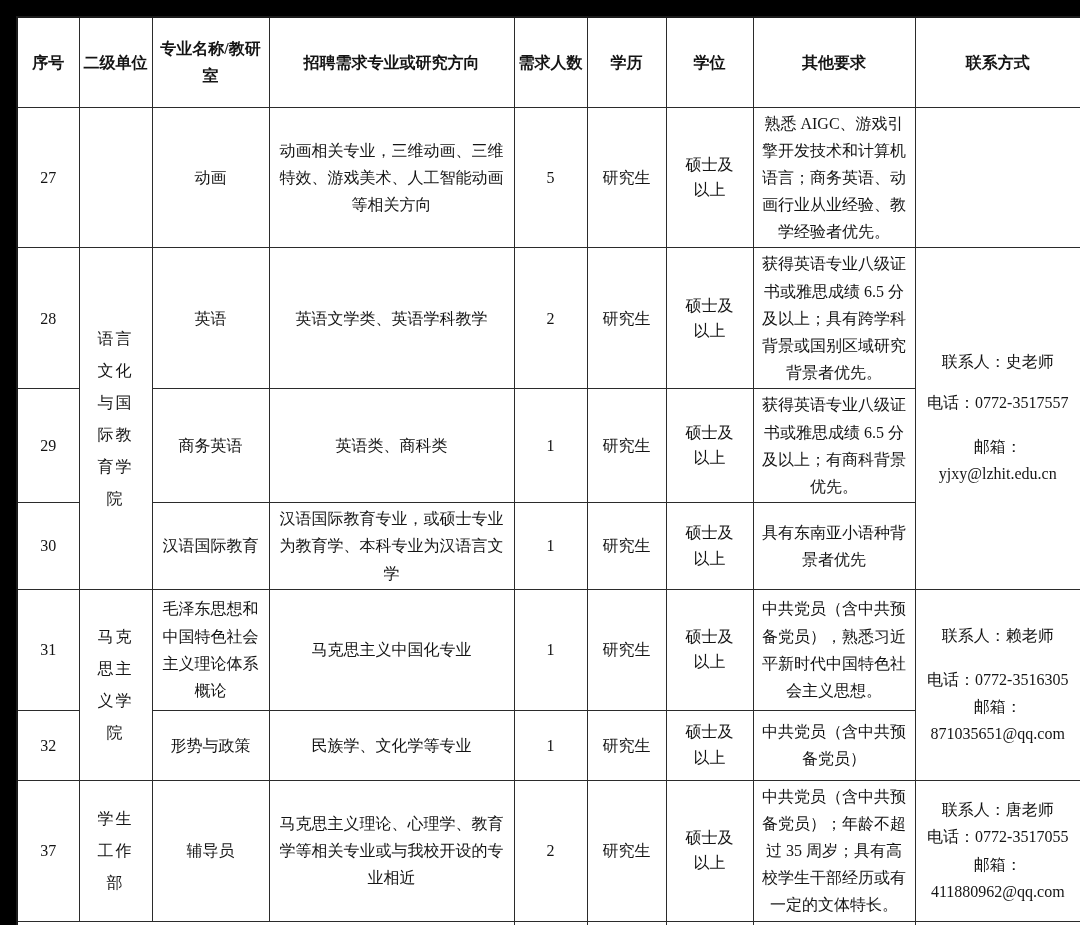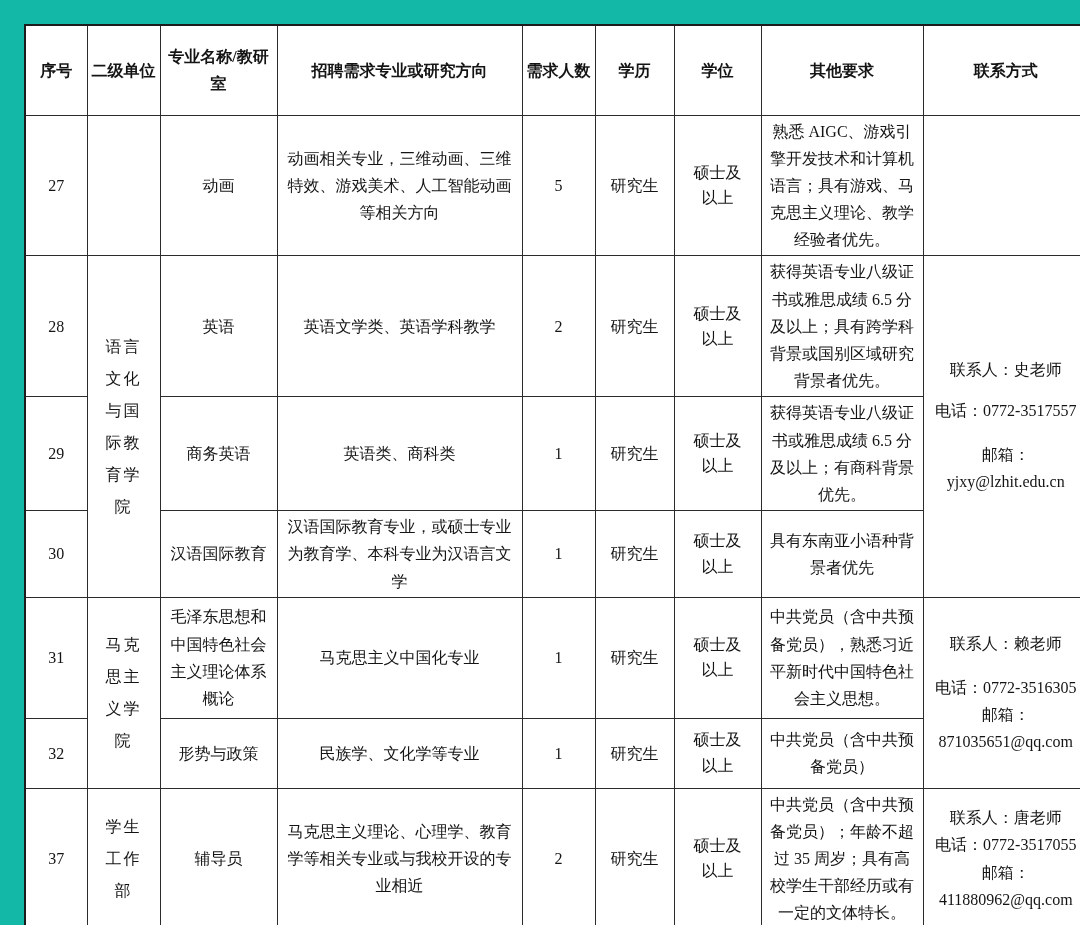--- a/index.html
+++ b/index.html
@@ -5,23 +5,23 @@
   html, body {
     margin: 0;
     padding: 0;
     background: #ffffff;
     font-family: "Liberation Serif", "DejaVu Serif", serif;
     color: #141414;
   }
   .page {
     width: 1080px;
     height: 925px;
-    background: #14b8a6;
+    background: #000000;
     box-sizing: border-box;
-    padding: 24px;
+    padding: 16px;
   }
   table.recruit {
     border-collapse: collapse;
     table-layout: fixed;
     width: 1064px;
     border: 2px solid #1c1c1c;
     background: #fff;
   }
   table.recruit th,
   table.recruit td {
@@ -101,21 +101,21 @@
     </tr>
 
     <tr style="height:132px">
       <td>27</td>
       <td class="cell-unit"><span class="unit-text"></span></td>
       <td>动画</td>
       <td class="cell-direction">动画相关专业，三维动画、三维特效、游戏美术、人工智能动画等相关方向</td>
       <td>5</td>
       <td>研究生</td>
       <td><span class="degree-text">硕士及以上</span></td>
-      <td class="cell-other">熟悉 AIGC、游戏引擎开发技术和计算机语言；具有游戏、马克思主义理论、教学经验者优先。</td>
+      <td class="cell-other">熟悉 AIGC、游戏引擎开发技术和计算机语言；商务英语、动画行业从业经验、教学经验者优先。</td>
       <td class="cell-contact"></td>
     </tr>
 
     <tr style="height:128px">
       <td>28</td>
       <td class="cell-unit" rowspan="3"><span class="unit-text">语言文化与国际教育学院</span></td>
       <td>英语</td>
       <td class="cell-direction">英语文学类、英语学科教学</td>
       <td>2</td>
       <td>研究生</td>

